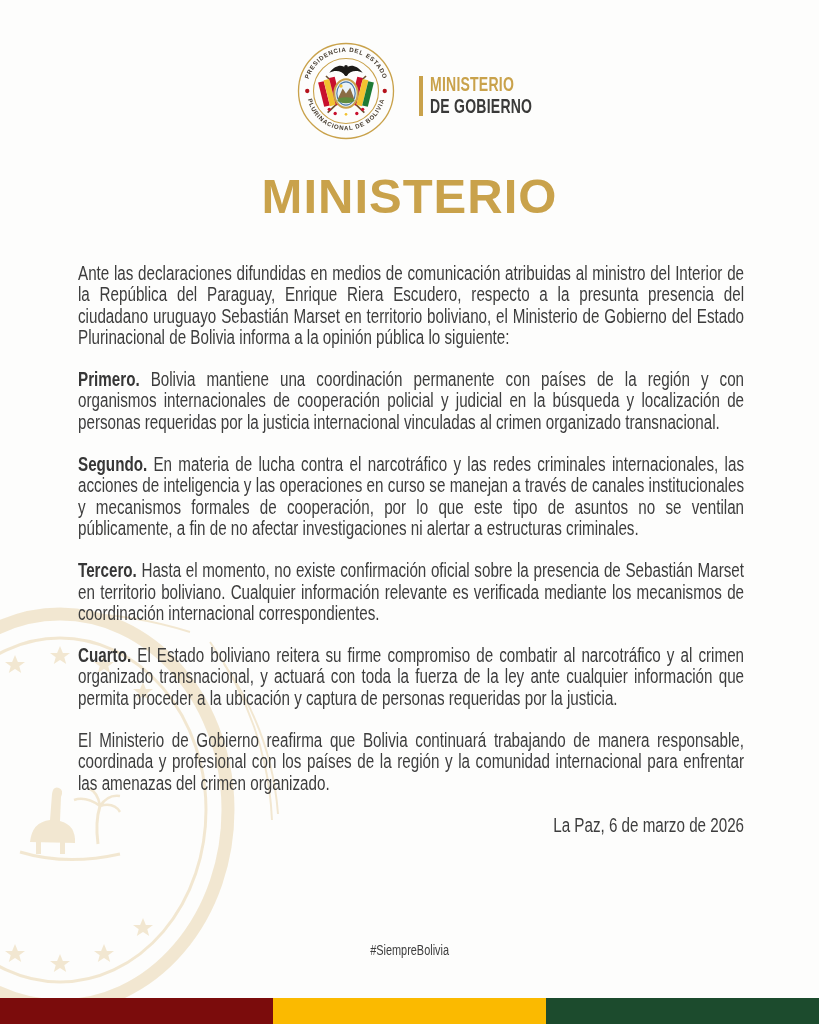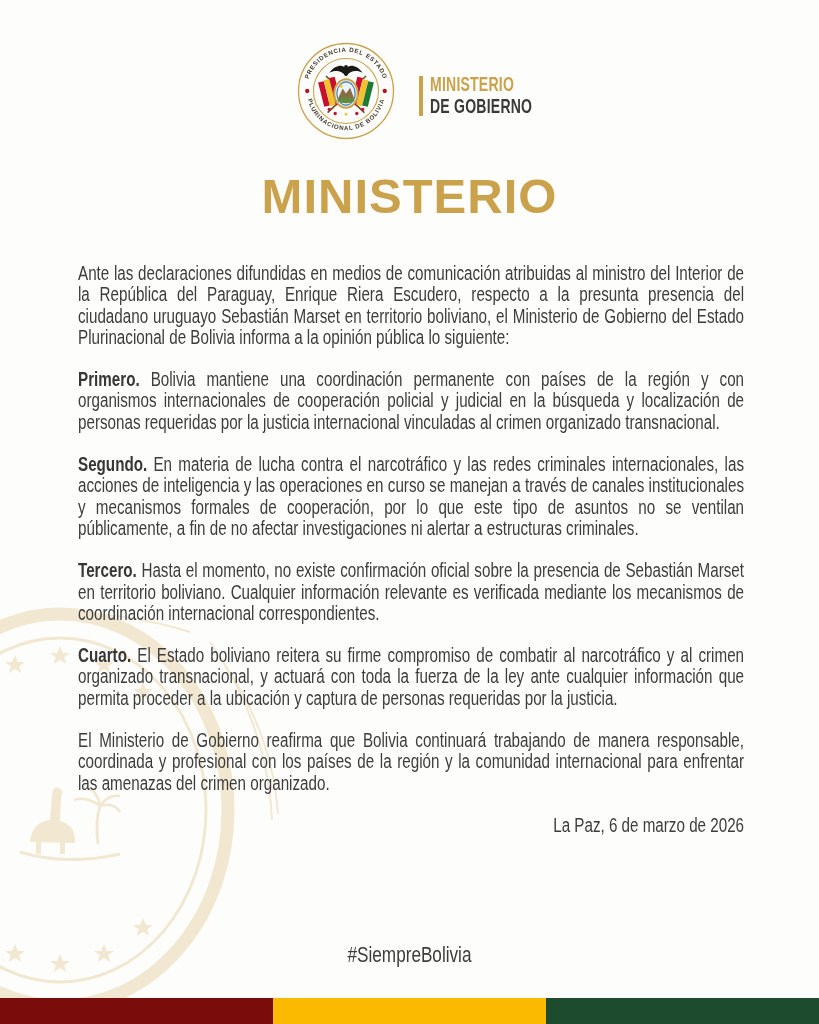--- a/index.html
+++ b/index.html
@@ -28,21 +28,21 @@
   .content{
     position:absolute;left:78px;top:263px;width:855px;
     transform:scaleX(.779);transform-origin:left top;
     font-size:19.5px;line-height:21.3px;color:var(--text);text-align:justify;
   }
   .content p{margin:0 0 21px 0;}
   .content .lead{font-weight:bold;color:#363636;}
   .content .date{text-align:right;margin:0;}
   .hashtag{
     position:absolute;left:0;top:942px;width:100%;text-align:center;
-    font-size:22px;color:var(--text);
+    font-size:14px;color:var(--text);
   }
   .hashtag span{display:inline-block;transform:scaleX(.78);}
   
   .stripe{position:absolute;left:0;bottom:0;width:819px;height:26px;display:flex;}
   .stripe .seg-red{flex:1;background:var(--stripe_red);}
   .stripe .seg-yellow{flex:1;background:var(--stripe_yellow);}
   .stripe .seg-green{flex:1;background:var(--stripe_green);}
 </style>
 </head>
 <body>

